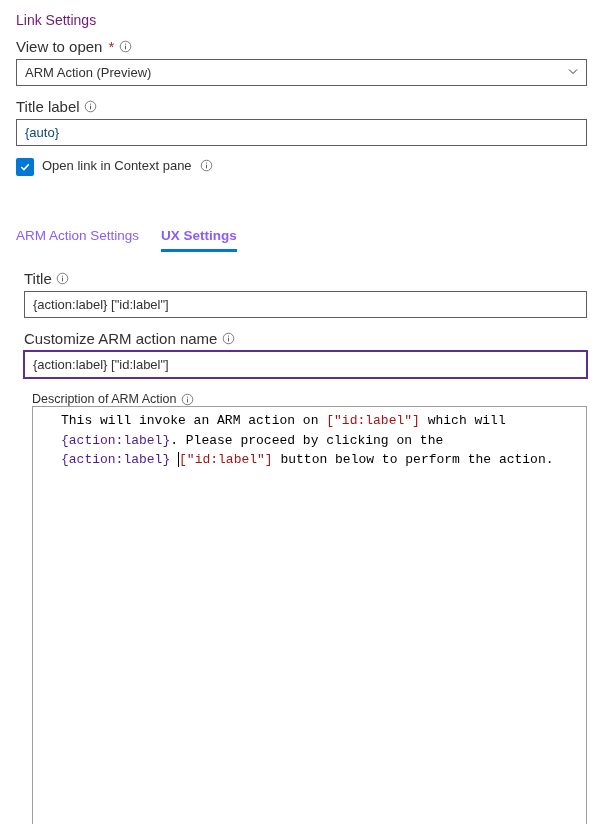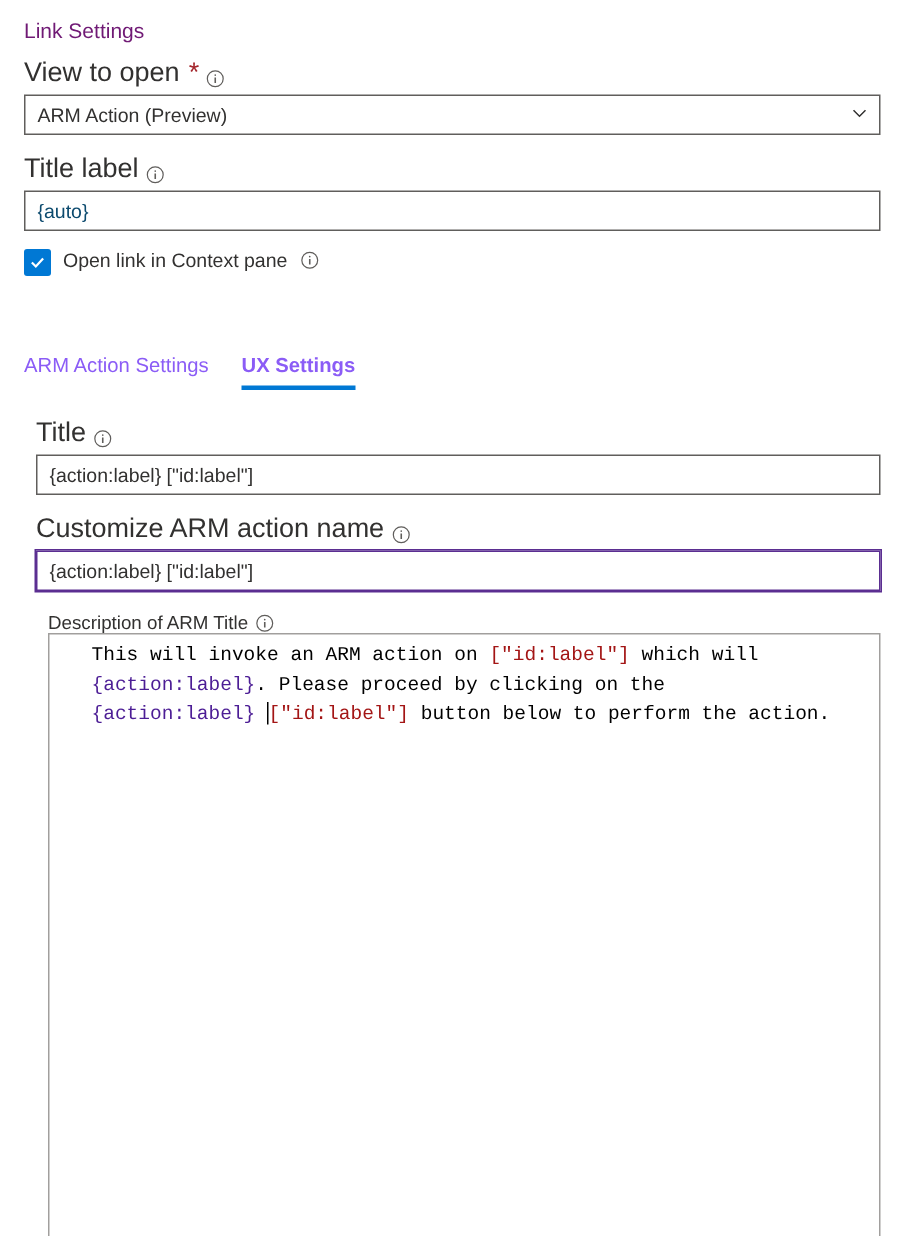--- a/index.html
+++ b/index.html
@@ -12,25 +12,25 @@
     background: #fff;
     width: 603px;
   }
   .section-title {
     font-size: 14px;
     font-weight: 400;
     margin: 0 0 10px 0;
     color: #701a75;
   }
   .field-label {
-    font-size: 18px;
+    font-size: 15px;
     color: #323130;
     margin-bottom: 4px;
     display: flex;
-    align-items: flex-end;
+    align-items: center;
     gap: 4px;
   }
   .required { color: #a4262c; margin-left: 2px;}
   .info-icon {
     display: inline-flex;
     align-items: center;
     justify-content: center;
     width: 14px;
     height: 14px;
     color: #605e5c;
@@ -223,21 +223,21 @@
           <circle cx="8" cy="8" r="6.5"></circle>
           <circle cx="8" cy="5" r="0.7" fill="currentColor" stroke="none"></circle>
           <line x1="8" y1="7" x2="8" y2="11.5" stroke-width="1.3"></line>
         </svg>
     </span>
   </div>
   <input class="text-input focused" value="{action:label} [&quot;id:label&quot;]" style="">
 </div>
 
 <div class="desc-label">
-  <span>Description of ARM Title</span>
+  <span>Description of ARM Action</span>
   <span class="info-icon">
     <svg viewBox="0 0 16 16" fill="none" stroke="currentColor" stroke-width="1">
         <circle cx="8" cy="8" r="6.5"></circle>
         <circle cx="8" cy="5" r="0.7" fill="currentColor" stroke="none"></circle>
         <line x1="8" y1="7" x2="8" y2="11.5" stroke-width="1.3"></line>
       </svg>
   </span>
 </div>
 <div class="editor-box">
   <div class="editor-content"><span>This will invoke an ARM action on </span><span class="tok-str">["id:label"]</span><span> which will </span><span class="tok-brace">{action:label}</span><span>. Please proceed by clicking on the </span><span class="tok-brace">{action:label}</span> <span class="cursor-caret"></span><span class="tok-str">["id:label"]</span><span> button below to perform the action.</span></div>

